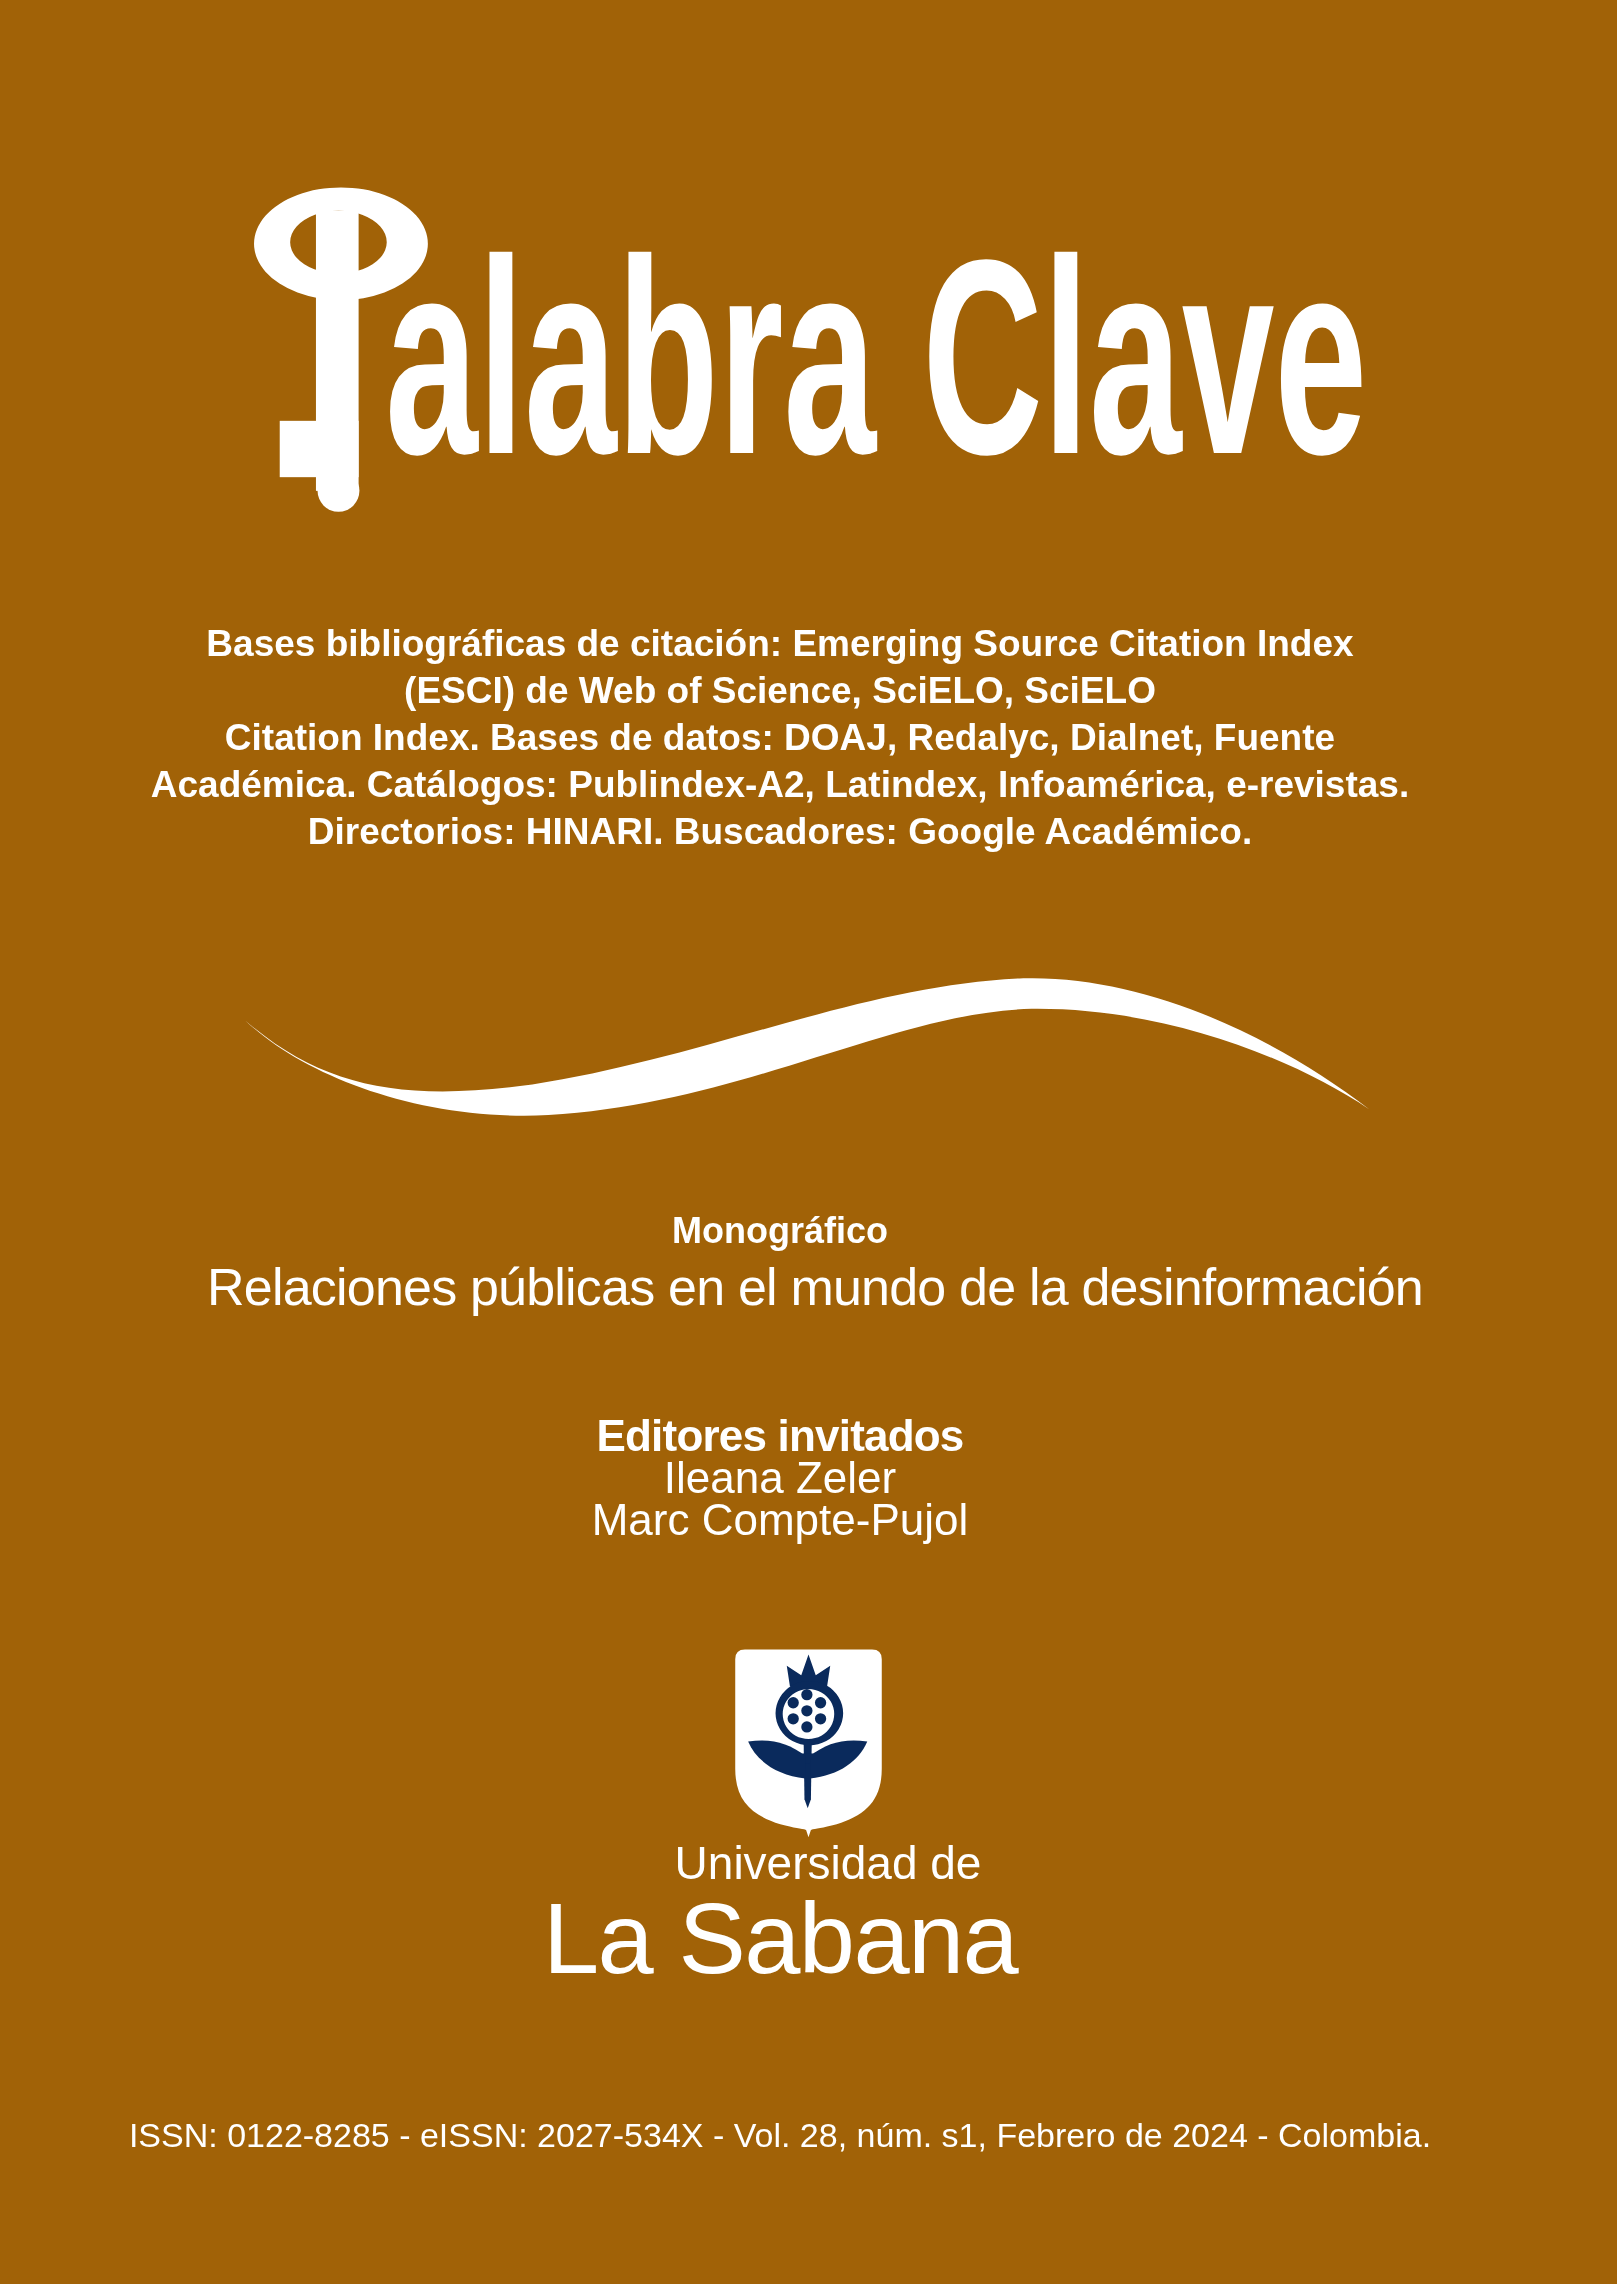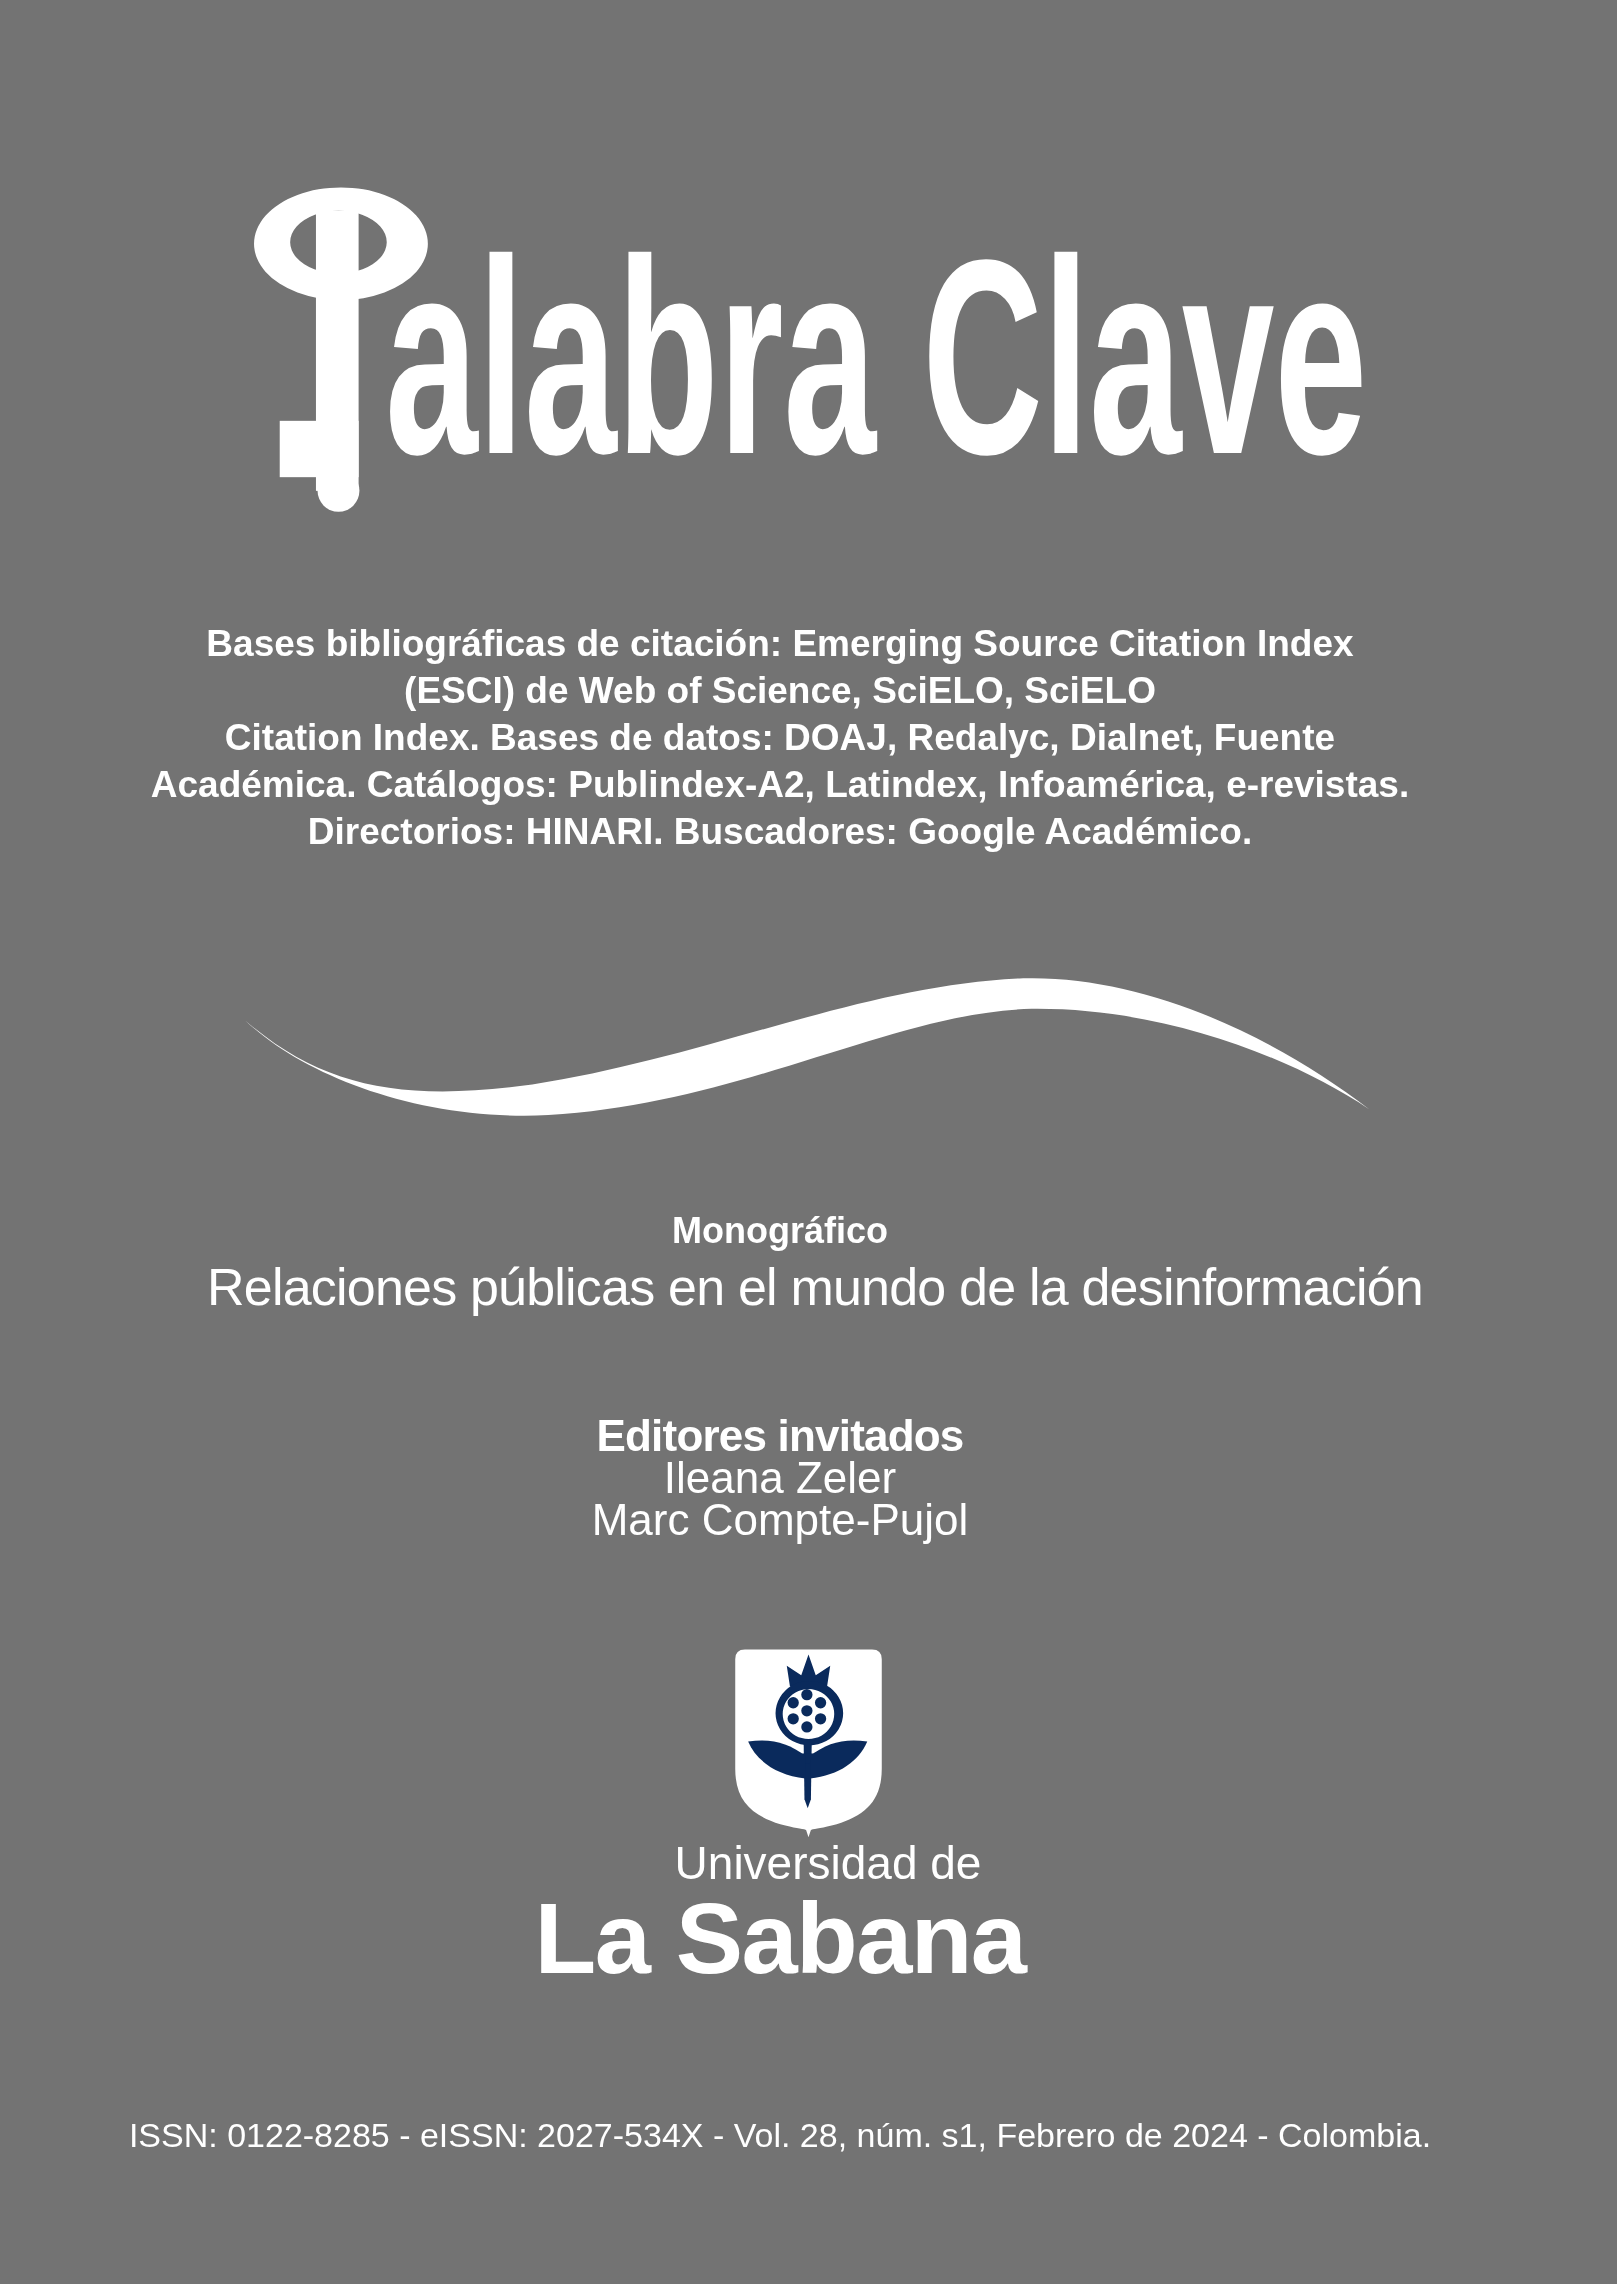--- a/index.html
+++ b/index.html
@@ -1,20 +1,20 @@
 <!DOCTYPE html>
 <html style="font-size:13px"><head>
 <meta charset="utf-8">
 <style>
   html,body{margin:0;padding:0;background:#0a2a5c;}
   .cover{
     position:relative;
     width:1618px;
     height:2284px;
-    background:#737373;
+    background:#a16207;
     overflow:hidden;
     font-family:"Liberation Sans","DejaVu Sans",sans-serif;
     color:#ffffff;
   }
   .abs{position:absolute;}
   .centered{left:0;width:1560px;text-align:center;}
   .indexing{
     top:620px;
     font-size:37px;
     font-weight:bold;
@@ -48,21 +48,20 @@
     font-size:46px;
     line-height:40px;
     letter-spacing:0px;
     padding-left:48px;
   }
   .uni-line2{
     top:1892px;
     font-size:101px;
     line-height:93px;
     letter-spacing:-1.6px;
-    font-weight:bold;
   }
   .footer-line{
     top:2082px;
     font-size:34px;
     line-height:42px;
     letter-spacing:0px;
     margin-top:32px;
   }
   .logo-svg{left:251px;top:185px;}
   .wave-svg{left:226px;top:967px;}

